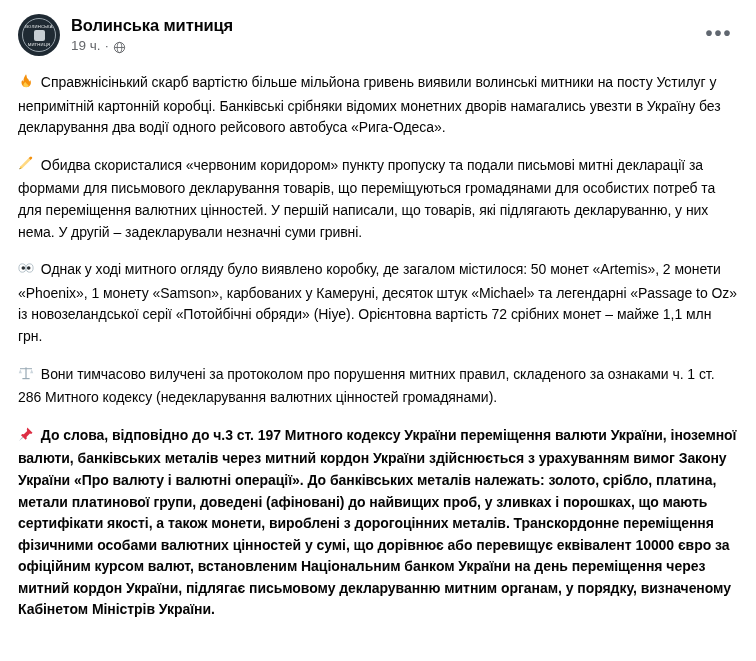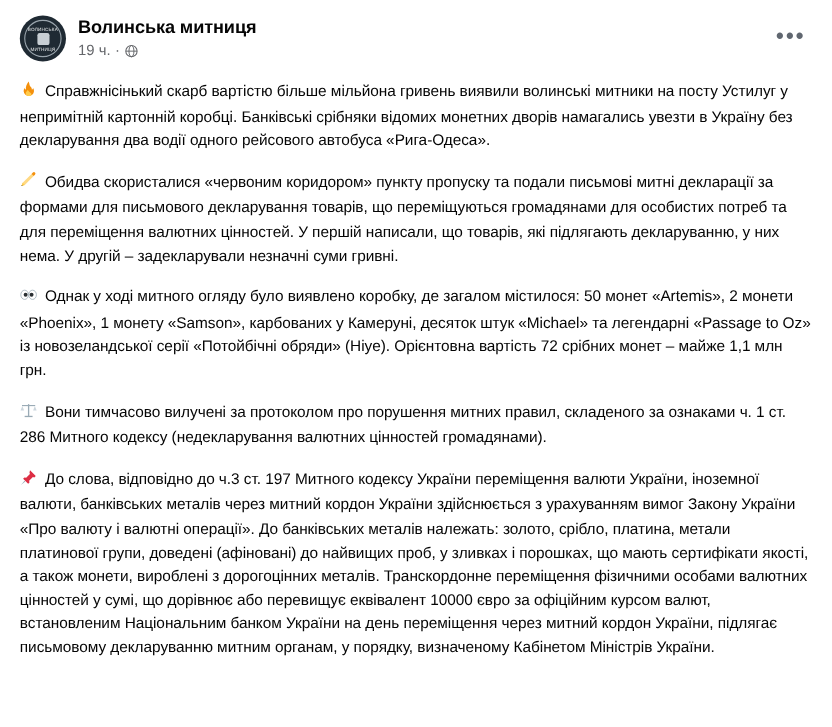--- a/index.html
+++ b/index.html
@@ -70,21 +70,21 @@
   }
   .page-name {
     font-size: 16.5px;
     font-weight: bold;
     color: #050505;
     line-height: 20px;
     letter-spacing: -0.1px;
   }
   .meta-line {
     display: flex;
-    align-items: center;
+    align-items: flex-end;
     margin-top: 3px;
     color: #65676b;
     font-size: 13.5px;
     line-height: 16px;
   }
   .meta-sep {
     margin: 0 4px;
     color: #65676b;
   }
   .globe-icon {
@@ -114,21 +114,21 @@
     margin-top: 14px;
     font-size: 14px;
     line-height: 21.6px;
     color: #050505;
     letter-spacing: -0.05px;
   }
   .para {
     margin: 0 0 16px 0;
     text-align: left;
   }
-  .para:last-child { margin-bottom: 0; }
+  .para:last-child { margin-bottom: 0; font-weight: bold; }
   
   .ico {
     display: inline-block;
     vertical-align: -2px;
     margin-right: 3px;
   }
 </style>
 </head>
 <body>
 

